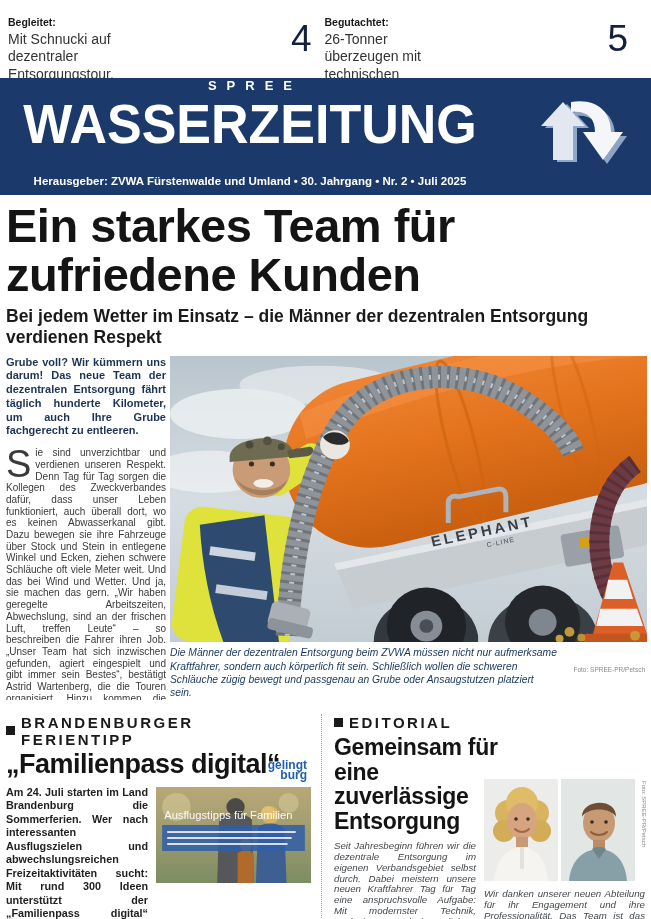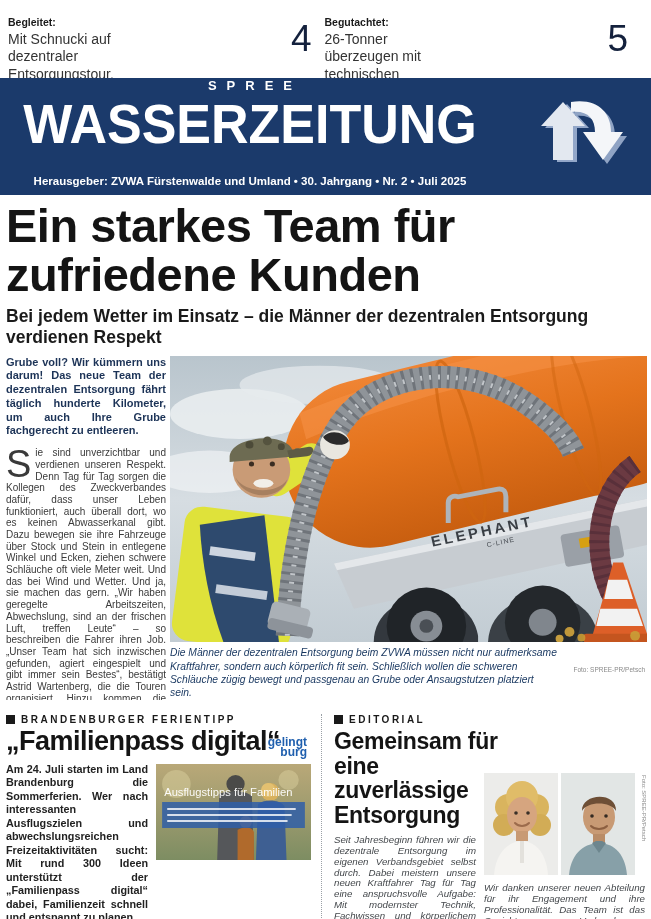--- a/index.html
+++ b/index.html
@@ -40,21 +40,21 @@
   .caption { font-size:10.3px; font-style:italic; color:#17365f; line-height:1.3; padding-right:90px; }
   .photo-credit { position:absolute; right:2px; top:24px; font-size:6.5px; color:#8a8a8a; }
 
   
   .bottom { display:flex; padding:14px 6px 0 6px; height:296px; }
   .section-left { width:316px; flex:0 0 316px; padding-right:10px; border-right:1px dotted #9aa0a6; }
   .section-right { flex:1; padding-left:12px; }
 
   .kicker { display:flex; align-items:center; gap:6px; }
   .kicker-square { width:9px; height:9px; background:#1a1a1a; flex:0 0 9px; }
-  .kicker-label { font-size:10px; font-weight:bold; letter-spacing:2.5px; color:#1a1a1a; }
+  .kicker-label { font-size:15px; font-weight:bold; letter-spacing:2.5px; color:#1a1a1a; }
 
   .ft-headline { font-size:27px; font-weight:800; color:#141414; letter-spacing:-0.5px; line-height:1.0; margin-top:3px; }
   .ft-grid { display:flex; margin-top:8px; }
   .ft-colA { width:150px; flex:0 0 150px; padding-right:8px; }
   .ft-colB { flex:1; }
   .ft-intro { font-size:10.8px; font-weight:bold; color:#222; line-height:1.25; text-align:justify; }
   .bb-logo { text-align:right; color:#1f5fae; font-weight:bold; line-height:0.9; font-size:12px; padding-right:4px; margin-top:-26px; }
   .bb-logo .l2 { display:block; }
   .ft-image { margin-top:6px; width:100%; height:96px; background:#a3a3a3; position:relative; overflow:hidden; }
   .ft-image svg { display:block; width:100%; height:100%; }

